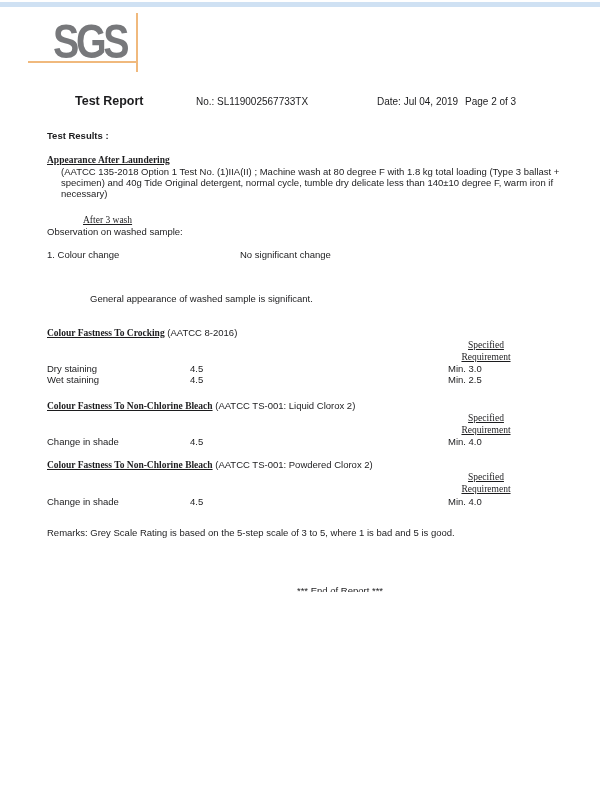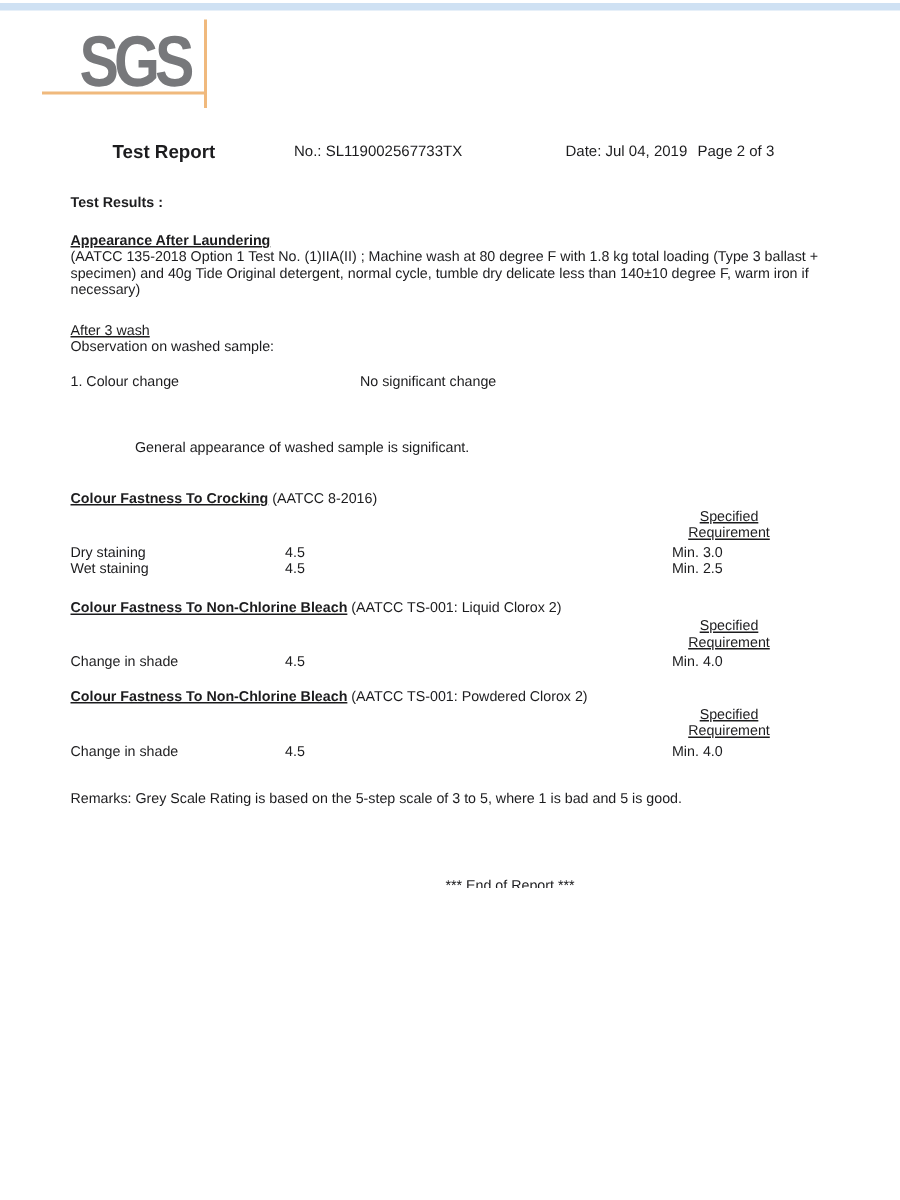--- a/index.html
+++ b/index.html
@@ -9,40 +9,40 @@
     --topbar-blue:#cfe1f3;
     --text:#1c1c1e;
   }
   html,body{margin:0;padding:0;background:#fff;}
   .doc{
     position:relative;width:600px;height:592px;background:#ffffff;overflow:hidden;
     font-family:"Liberation Sans","DejaVu Sans",sans-serif;color:var(--text);
   }
   .abs{position:absolute;}
   .b{font-weight:bold;}
-  .u{text-decoration:underline;}
+  .u{text-decoration:underline;font-family:Liberation Serif, serif;}
 
   .topbar{top:2px;left:0;width:600px;height:5px;background:var(--topbar-blue);}
   .bottombar{top:791px;left:0;width:600px;height:9px;background:#ededed;border-top:1px solid #f8f8f8;}
 
   .logo-text{left:53px;top:22px;font-size:48px;line-height:40px;font-weight:bold;
     color:var(--logo-gray);letter-spacing:-4px;transform:scaleX(0.82);transform-origin:left top;}
   .logo-hline{left:28px;top:61px;width:110px;height:2px;background:var(--crop-orange);}
   .logo-vline{left:136px;top:13px;width:2px;height:59px;background:var(--crop-orange);}
 
   .h-title{left:75px;top:94px;font-size:12.5px;font-weight:bold;}
   .h-meta{top:96px;font-size:10px;}
   .h-no{left:196px;}
   .h-date{left:377px;}
   .h-page{left:465px;}
 
   .body-text{font-size:9.5px;line-height:11px;}
   .t-results{left:47px;top:130px;}
   .sec-head{left:47px;}
-  .method-par{left:47px;width:503px;}
+  .method-par{left:61px;width:503px;}
   .row{left:47px;}
   .row .lbl{display:inline-block;width:143px;}
   .obs-row .lbl{display:inline-block;width:193px;}
   .spec-col{left:448px;width:76px;text-align:center;}
   .req-val{left:448px;width:76px;text-align:left;}
   .conclusion{left:90px;top:293px;}
   .remarks{left:47px;top:527px;}
   .end-report{left:0;top:585px;width:600px;text-align:center;padding-left:40px;}
 
   .disclaimer{left:47px;top:692px;width:506px;font-size:4.7px;line-height:5.9px;text-align:justify;color:#222;}
@@ -69,21 +69,21 @@
   <div class="abs h-title">Test Report</div>
   <div class="abs h-meta h-no">No.: SL119002567733TX</div>
   <div class="abs h-meta h-date">Date: Jul 04, 2019</div>
   <div class="abs h-meta h-page">Page 2 of 3</div>
 
   <div class="abs body-text t-results b">Test Results :</div>
 
   <div class="abs body-text sec-head b u" style="top:155px;">Appearance After Laundering</div>
   <div class="abs body-text method-par" style="top:166px;">(AATCC 135-2018 Option 1 Test No. (1)IIA(II) ; Machine wash at 80 degree F with 1.8 kg total loading (Type 3 ballast + specimen) and 40g Tide Original detergent, normal cycle, tumble dry delicate less than 140±10 degree F, warm iron if necessary)</div>
 
-  <div class="abs body-text sec-head u" style="top:215px;">After 3 wash</div>
+  <div class="abs body-text sec-head u" style="top:215px;margin-left:36px;">After 3 wash</div>
   <div class="abs body-text sec-head" style="top:226px;">Observation on washed sample:</div>
 
   <div class="abs body-text row obs-row" style="top:249px;">
     <span class="lbl">1. Colour change</span><span>No significant change</span>
   </div>
 
   <div class="abs body-text conclusion">General appearance of washed sample is significant.</div>
 
   <div class="abs body-text sec-head" style="top:327px;">
     <span class="b u">Colour Fastness To Crocking</span>

